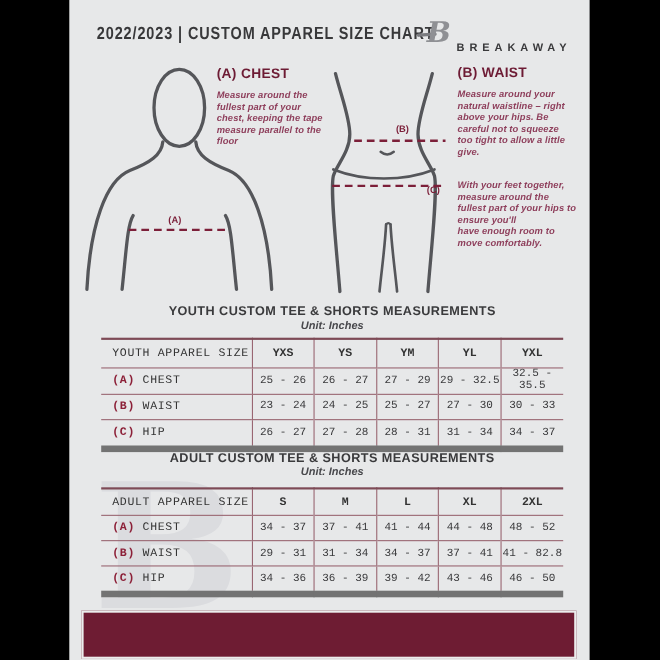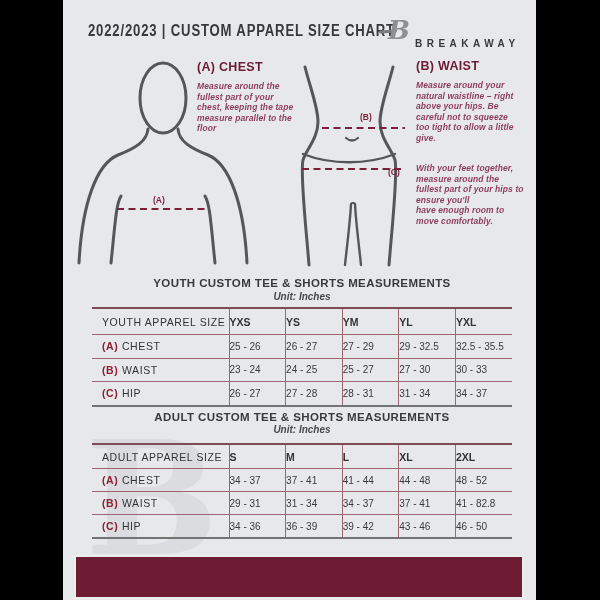--- a/index.html
+++ b/index.html
@@ -28,26 +28,26 @@
   .inst-h{font-size:12.5px;font-weight:bold;color:#6d1b34;letter-spacing:.3px;margin-bottom:7px;}
   .inst-p{font-size:8.5px;font-style:italic;font-weight:bold;color:#8e3e5b;line-height:10.5px;
           white-space:pre-line;letter-spacing:.1px;}
 
   
   .tbl-title{position:absolute;left:29px;width:420px;text-align:center;font-size:11.5px;
              font-weight:bold;color:#3a3a3c;letter-spacing:.4px;}
   .tbl-unit{position:absolute;left:29px;width:420px;text-align:center;font-size:10px;
             font-style:italic;font-weight:bold;color:#48484c;}
   table.size{position:absolute;left:29px;width:420px;border-collapse:collapse;table-layout:fixed;
-             border-top:2px solid #7e4a56;border-bottom:2px solid #737373;background:transparent;
-             z-index:2;}
+             border-top:2px solid #7e4a56;border-bottom:6px solid #737373;background:transparent;
+             z-index:2;font-family:Liberation Mono, monospace;}
   table.size col.c0{width:137px;}
   table.size th,table.size td{padding:0;font-weight:normal;}
   table.size tr{border-bottom:1.2px solid #996672;}
-  table.size .v{border-left:1.2px solid #996672;text-align:left;font-size:10px;color:#3a3a3c;}
+  table.size .v{border-left:1.2px solid #996672;text-align:center;font-size:10px;color:#3a3a3c;}
   table.size th.v{font-weight:bold;font-size:10.5px;color:#333;}
   table.size .lab{text-align:left;padding-left:10px;font-size:10.5px;color:#333;
                   letter-spacing:.6px;}
   table.size .pre{color:#8c2038;font-weight:bold;}
   table.youth th{height:25px;} table.youth td{height:22.5px;}
   table.adult th{height:23px;} table.adult td{height:22px;}
 
   .watermark{position:absolute;left:22px;top:420px;font-family:"DejaVu Serif",serif;
              font-weight:bold;font-size:158px;line-height:1;color:#dbdcdf;z-index:1;
              user-select:none;}

